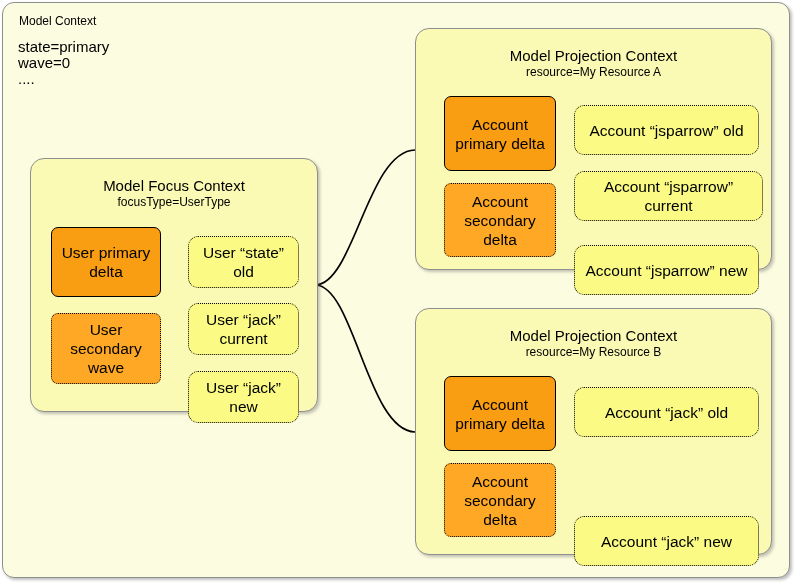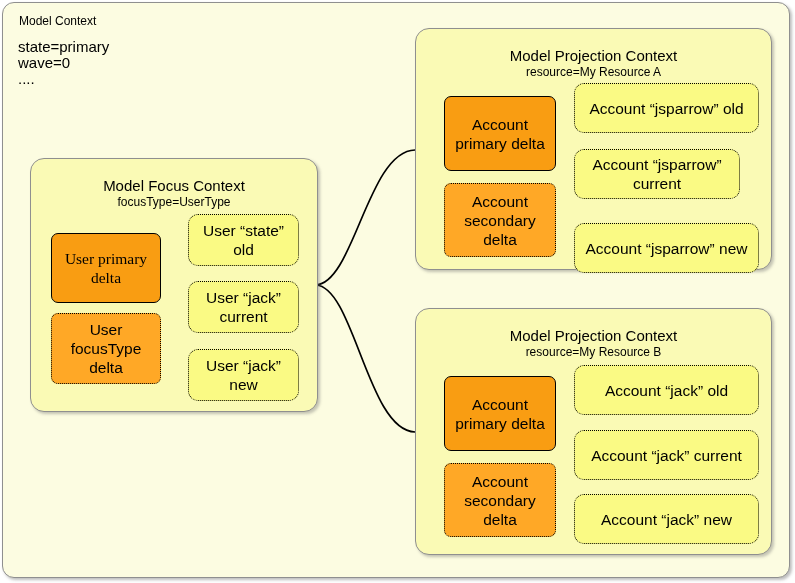--- a/index.html
+++ b/index.html
@@ -17,21 +17,21 @@
   .ctx{position:absolute;background:var(--context_bg);
     border:1.5px solid var(--context_border);border-radius:14px;
     box-shadow:2px 2px 3px rgba(110,110,110,.4);text-align:center;box-sizing:border-box;}
   .ctx-title{margin-top:18px;font-size:15px;line-height:18px;}
   .ctx-sub{font-size:12px;line-height:15px;}
 
   .node{position:absolute;display:flex;align-items:center;justify-content:center;
     text-align:center;box-sizing:border-box;font-size:15.5px;line-height:19px;}
   .delta{background:var(--delta_primary);border:1.6px solid #000;border-radius:7px;padding:0 9px;}
   .delta.secondary{background:var(--delta_secondary);border-style:dotted;}
-  .snap{background:var(--snapshot_bg);border:1.5px dotted #000;border-radius:10px;padding:15px 8px;}
+  .snap{background:var(--snapshot_bg);border:1.5px dotted #000;border-radius:10px;padding:15px 8px;margin-top:22px;}
 
   .focus-ctx{left:30px;top:158px;width:288px;height:254px;}
   .proj-a{left:415px;top:28px;width:357px;height:242px;}
   .proj-b{left:415px;top:308px;width:357px;height:247px;}
 </style>
 </head>
 <body>
 
 <div class="canvas">
 
@@ -46,45 +46,44 @@
 
   <svg class="connectors" width="795" height="583" viewBox="0 0 795 583">
     <path d="M 316 285 C 354 283 368 151 415 150"></path>
     <path d="M 316 285 C 354 287 368 431 415 432"></path>
   </svg>
 
   <div class="ctx focus-ctx">
     <div class="ctx-title">Model Focus Context</div>
     <div class="ctx-sub">focusType=UserType</div>
 
-    <div class="node delta" style="left:20px;top:74px;width:110px;height:70px;font-family:Liberation Serif, serif;">User primary delta</div>
-    <div class="node delta secondary" style="left:20px;top:154px;width:110px;height:71px;">User focusType delta</div>
+    <div class="node delta" style="left:20px;top:68px;width:110px;height:70px;">User primary delta</div>
+    <div class="node delta secondary" style="left:20px;top:154px;width:110px;height:71px;">User secondary wave</div>
 
     <div class="node snap" style="left:157px;top:55px;width:111px;height:52px;">User “state” old</div>
     <div class="node snap" style="left:157px;top:122px;width:111px;height:52px;">User “jack” current</div>
     <div class="node snap" style="left:157px;top:190px;width:111px;height:52px;">User “jack” new</div>
   </div>
 
   <div class="ctx proj-a">
     <div class="ctx-title">Model Projection Context</div>
     <div class="ctx-sub">resource=My Resource A</div>
 
     <div class="node delta" style="left:28px;top:67px;width:112px;height:75px;">Account primary delta</div>
     <div class="node delta secondary" style="left:28px;top:154px;width:112px;height:74px;">Account secondary delta</div>
 
     <div class="node snap" style="left:158px;top:54px;width:185px;height:50px;">Account “jsparrow” old</div>
-    <div class="node snap" style="left:158px;top:120px;width:166px;height:50px;">Account “jsparrow” current</div>
+    <div class="node snap" style="left:158px;top:120px;width:189px;height:50px;">Account “jsparrow” current</div>
     <div class="node snap" style="left:158px;top:194px;width:185px;height:50px;">Account “jsparrow” new</div>
   </div>
 
   <div class="ctx proj-b">
     <div class="ctx-title">Model Projection Context</div>
     <div class="ctx-sub">resource=My Resource B</div>
 
     <div class="node delta" style="left:28px;top:67px;width:112px;height:75px;">Account primary delta</div>
     <div class="node delta secondary" style="left:28px;top:154px;width:112px;height:74px;">Account secondary delta</div>
 
     <div class="node snap" style="left:158px;top:56px;width:185px;height:50px;">Account “jack” old</div>
-    <div class="node snap" style="left:158px;top:121px;width:185px;height:50px;">Account “jack” current</div>
     <div class="node snap" style="left:158px;top:185px;width:185px;height:50px;">Account “jack” new</div>
   </div>
 
 </div>
 
 </body></html>

